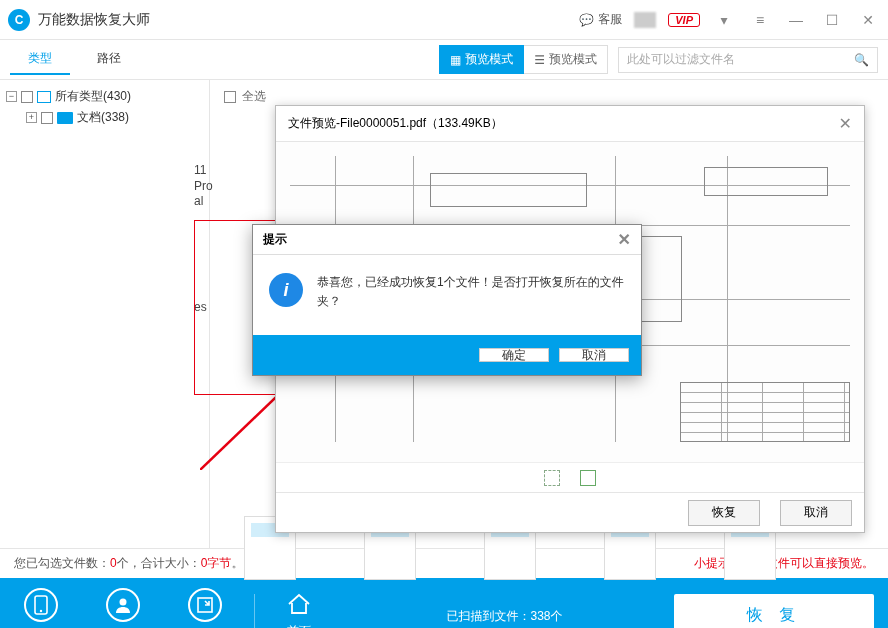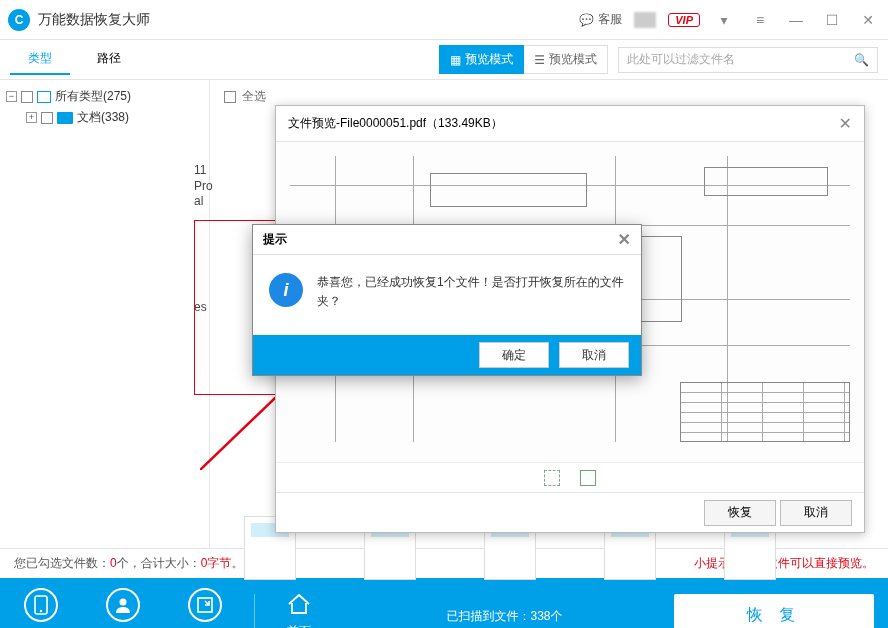--- a/index.html
+++ b/index.html
@@ -11,21 +11,21 @@
 .titlebar .title { font-size: 14px; color: #333; flex: 1; }
 .titlebar .right { display: flex; align-items: center; gap: 12px; }
 .titlebar .kefu { display: flex; align-items: center; gap: 4px; color: #555; cursor: pointer; }
 .titlebar .avatar { width: 22px; height: 16px; background: #ccc; filter: blur(1px); }
 .titlebar .vip { border: 1px solid #e60012; color: #e60012; font-style: italic; font-weight: bold; padding: 0 6px; border-radius: 3px; font-size: 11px; }
 .titlebar .winbtn { width: 24px; text-align: center; color: #888; cursor: pointer; font-size: 14px; }
 
 
 .toolbar { height: 40px; display: flex; align-items: center; padding: 0 10px; border-bottom: 1px solid #e5e5e5; }
 .toolbar .tabs { display: flex; gap: 9px; }
-.toolbar .tab { padding: 6px 18px; color: #000000; cursor: pointer; border-bottom: 2px solid transparent; }
+.toolbar .tab { padding: 6px 18px; color: #404040; cursor: pointer; border-bottom: 2px solid transparent; }
 .toolbar .tab.active { color: #00a0e9; border-bottom-color: #00a0e9; }
 .toolbar .spacer { flex: 1; }
 .toolbar .view-btn { display: flex; align-items: center; gap: 4px; padding: 5px 10px; border: 1px solid #ddd; cursor: pointer; color: #666; }
 .toolbar .view-btn.active { background: #00a0e9; color: #fff; border-color: #00a0e9; }
 .toolbar .filter { margin-left: 10px; border: 1px solid #ddd; height: 26px; width: 260px; padding: 0 8px; display: flex; align-items: center; color: #aaa; justify-content: space-between; }
 
 
 .main { display: flex; height: 468px; }
 .sidebar { width: 210px; border-right: 1px solid #e5e5e5; padding: 6px; }
 .tree-row { display: flex; align-items: center; gap: 4px; padding: 2px 0; color: #333; cursor: pointer; }
@@ -63,30 +63,30 @@
 .preview-modal { position: absolute; left: 275px; top: 105px; width: 590px; background: #fff; border: 1px solid #bbb; box-shadow: 0 2px 10px rgba(0,0,0,0.25); z-index: 90; }
 .preview-header { height: 36px; display: flex; align-items: center; justify-content: space-between; padding: 8px 12px; border-bottom: 1px solid #e5e5e5; }
 .preview-body { height: 320px; background: #fdfdfd; position: relative; overflow: hidden; }
 .drawing { position: absolute; inset: 14px 14px 20px 14px; }
 .drawing .hline { position: absolute; left: 0; right: 0; height: 1px; background: #aaa; }
 .drawing .vline { position: absolute; top: 0; bottom: 0; width: 1px; background: #aaa; }
 .drawing .box { position: absolute; border: 1px solid #888; }
 .drawing .tbl { position: absolute; right: 0; bottom: 0; width: 170px; height: 60px; border: 1px solid #888; background: repeating-linear-gradient(to bottom, transparent, transparent 9px, #aaa 9px, #aaa 10px), repeating-linear-gradient(to right, transparent, transparent 40px, #aaa 40px, #aaa 41px); }
 .preview-tools { height: 30px; display: flex; align-items: center; justify-content: center; gap: 20px; border-top: 1px solid #eee; }
 .tool-i { width: 16px; height: 16px; border: 1px dashed #8a8; }
-.preview-footer { height: 40px; display: flex; align-items: center; justify-content: flex-end; gap: 4px; padding: 0 12px; border-top: 1px solid #e5e5e5; }
+.preview-footer { height: 40px; display: flex; align-items: center; justify-content: flex-end; gap: 20px; padding: 0 12px; border-top: 1px solid #e5e5e5; }
 .pv-btn { width: 72px; height: 26px; border: 1px solid #bbb; background: #f5f5f5; display: flex; align-items: center; justify-content: center; cursor: pointer; }
 
 
 .dialog { position: absolute; left: 252px; top: 224px; width: 390px; background: #fff; border: 1px solid #888; box-shadow: 0 4px 16px rgba(0,0,0,0.35); z-index: 100; }
 .dialog-header { height: 30px; display: flex; align-items: center; justify-content: space-between; padding: 0 10px; font-weight: bold; border-bottom: 1px solid #ddd; }
 .dialog-body { padding: 18px 16px 24px 16px; display: flex; gap: 14px; color: #333; line-height: 1.6; }
 .info-icon { width: 34px; height: 34px; border-radius: 50%; background: #1e88e5; color: #fff; display: flex; align-items: center; justify-content: center; font-style: italic; font-weight: bold; font-size: 18px; flex-shrink: 0; }
 .dialog-footer { height: 40px; background: #00a0e9; display: flex; align-items: center; justify-content: flex-end; gap: 10px; padding: 0 12px; }
-.dlg-btn { width: 70px; height: 26px; background: #fff; border: 1px solid #ccc; display: flex; align-items: center; justify-content: center; cursor: pointer; color: #333; }
+.dlg-btn { width: 70px; height: 14px; background: #fff; border: 1px solid #ccc; display: flex; align-items: center; justify-content: center; cursor: pointer; color: #333; }
 .close-x { cursor: pointer; color: #888; font-size: 16px; }
 </style>
 </head>
 <body>
 
 <div class="titlebar">
   <div class="logo">C</div>
   <div class="title">万能数据恢复大师</div>
   <div class="right">
     <div class="kefu">
@@ -122,21 +122,21 @@
     <span style="color:#888">🔍</span>
   </div>
 </div>
 
 <div class="main">
   <div class="sidebar">
     <div class="tree-row">
       <span class="tree-toggle">−</span>
       <span class="checkbox"></span>
       <span class="icon-monitor"></span>
-      <span>所有类型(275)</span>
+      <span>所有类型(430)</span>
     </div>
     <div class="tree-row child">
       <span class="tree-toggle">+</span>
       <span class="checkbox"></span>
       <span class="icon-folder"></span>
       <span>文档(338)</span>
     </div>
   </div>
 
   <div class="content">

